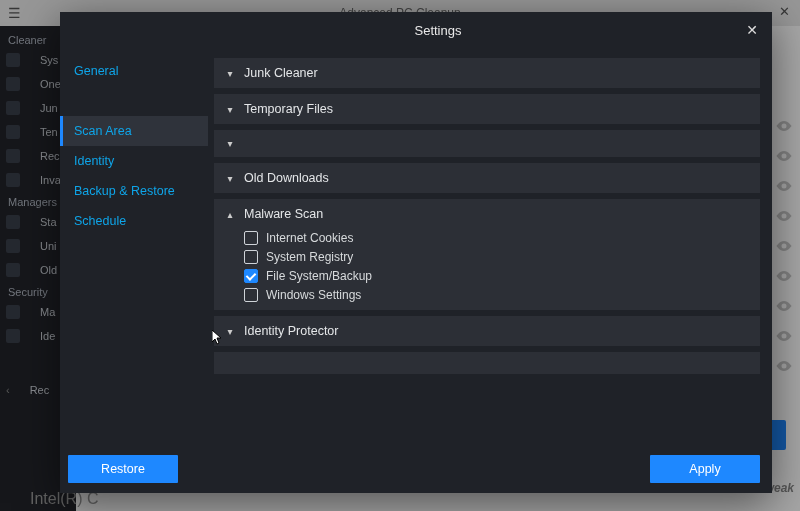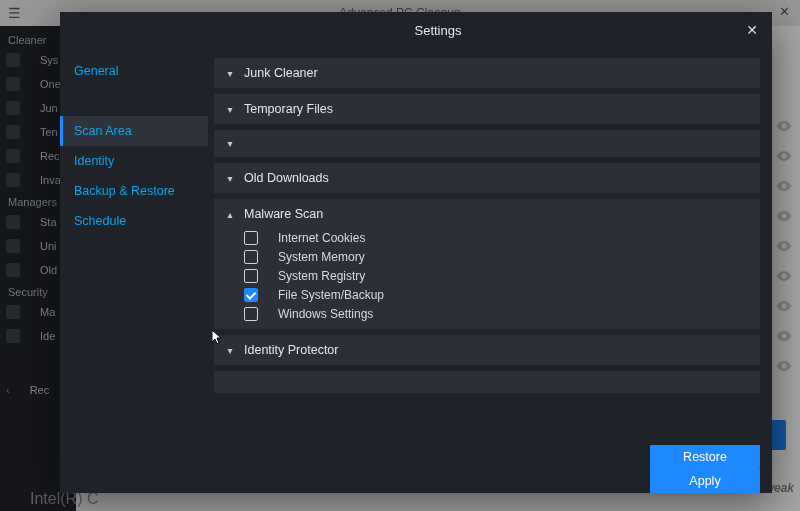--- a/index.html
+++ b/index.html
@@ -34,26 +34,26 @@
   .nav-item { padding: 8px 14px; font-size: 12.5px; color: #0ea5e9; cursor: pointer; position: relative; }
   .nav-item.active { background: #2f333b; margin-top: 30px; }
   .nav-item.active::before { content: ""; position: absolute; left: 0; top: 0; bottom: 0; width: 3px; background: #1e88ff; }
 
   
   .panel { flex: 1; padding: 10px 12px 10px 6px; overflow: auto; }
   .section { background: #2c2f36; margin-bottom: 6px; }
   .section-header { display: flex; align-items: center; gap: 8px; padding: 8px 10px; font-size: 12.5px; color: #e4e6e8; cursor: pointer; }
   .section-header .chev { width: 12px; text-align: center; font-size: 10px; color: #ccc; }
   .section-body { padding: 2px 10px 8px 30px; display: flex; flex-direction: column; gap: 5px; }
-  .opt { display: flex; align-items: flex-start; gap: 20px; font-size: 12px; color: #d7dadc; }
+  .opt { display: flex; align-items: flex-start; gap: 8px; font-size: 12px; color: #d7dadc; }
   .cb { width: 14px; height: 14px; border: 1.5px solid #cfd3d8; border-radius: 2px; display: inline-flex; align-items: center; justify-content: center; background: #2c2f36; cursor: pointer; }
   .cb.checked { background: #1e88ff; border-color: #1e88ff; }
   .cb.checked::after { content: ""; width: 4px; height: 7px; border: solid #fff; border-width: 0 2px 2px 0; transform: rotate(45deg); margin-top: -2px; }
 
-  .modal-footer { height: 48px; display: flex; align-items: flex-end; justify-content: space-between; padding: 0 12px 0 8px; flex-direction: column; }
+  .modal-footer { height: 48px; display: flex; align-items: center; justify-content: space-between; padding: 0 12px 0 8px; }
   .btn { min-width: 110px; height: 28px; background: #1e88ff; color: #fff; font-size: 12.5px; display: flex; align-items: center; justify-content: center; border: none; cursor: pointer; border-radius: 1px; }
 
   .cursor { position: absolute; left: 212px; top: 330px; width: 12px; height: 16px; pointer-events:none; }
 </style>
 </head>
 <body>
 
 <div class="bg-app">
   <div class="bg-titlebar">
     <span class="hamburger">☰</span>
@@ -201,24 +201,20 @@
           <span class="chev">▴</span>
           <span>Malware Scan</span>
         </div>
         <div class="section-body">
           <label class="opt">
             <span class="cb"></span>
             <span>Internet Cookies</span>
           </label>
           <label class="opt">
             <span class="cb"></span>
-            <span>System Memory</span>
-          </label>
-          <label class="opt">
-            <span class="cb"></span>
             <span>System Registry</span>
           </label>
           <label class="opt">
             <span class="cb checked"></span>
             <span>File System/Backup</span>
           </label>
           <label class="opt">
             <span class="cb"></span>
             <span>Windows Settings</span>
           </label>

